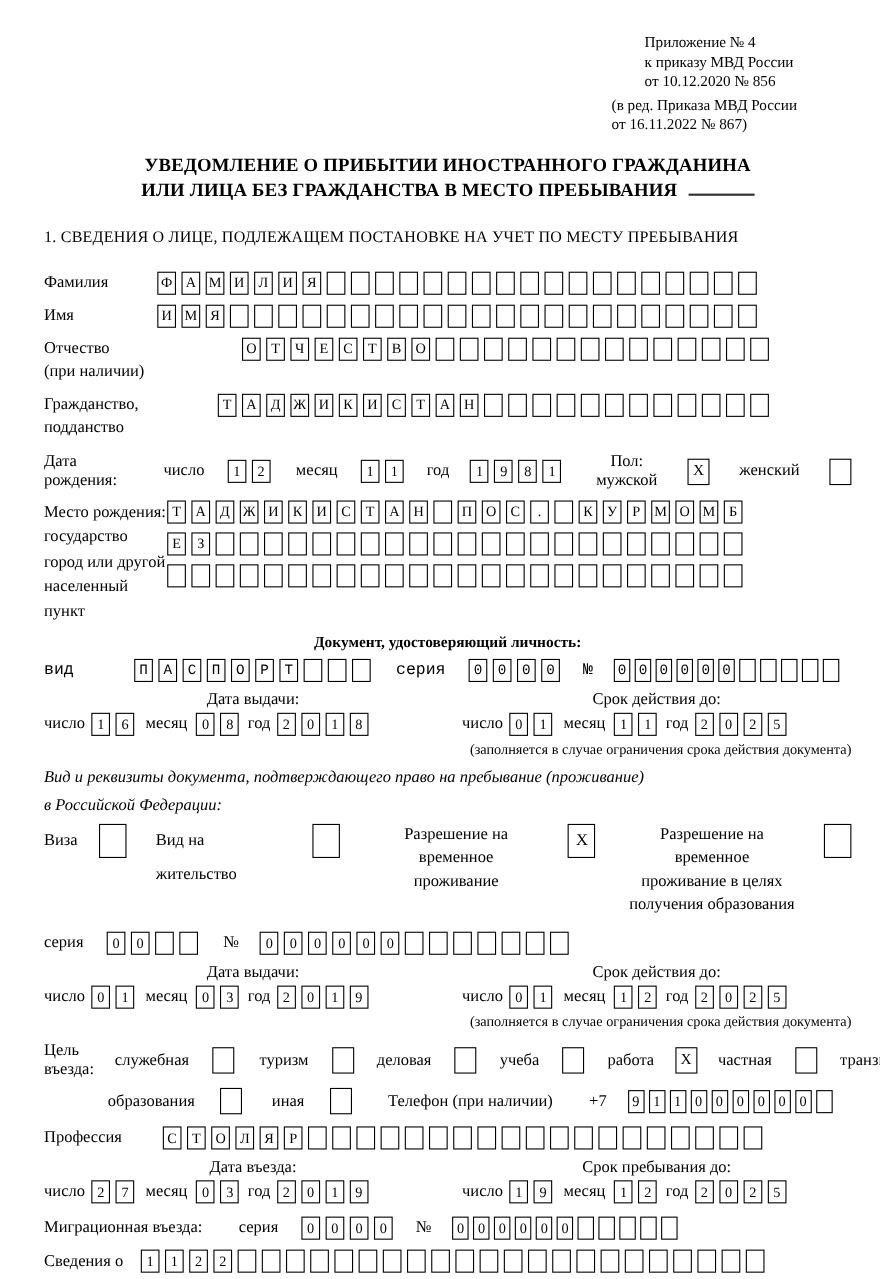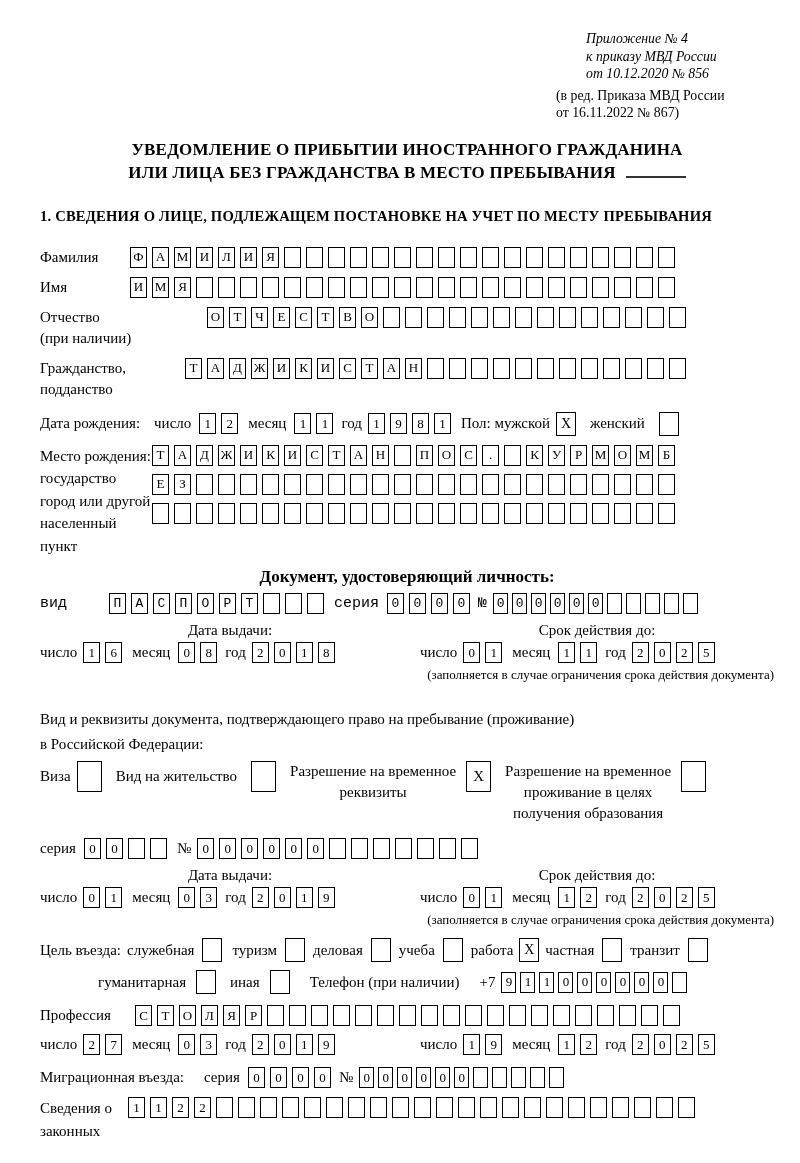--- a/index.html
+++ b/index.html
@@ -9,31 +9,31 @@
     background: #ffffff;
     color: #000;
     font-family: "Liberation Serif", "DejaVu Serif", serif;
     font-size: 15px;
     overflow: hidden;
   }
   .page { padding: 30px 26px 0 40px; }
 
   
   .hdr { width: 218px; margin-left: auto; font-size: 13.8px; line-height: 17.5px; }
-  .hdr-main { padding-left: 30px; font-style: italic; }
+  .hdr-main { padding-left: 30px; }
   .hdr-sub  { padding-left: 0; margin-top: 4px; }
   .form-label { text-align: right; font-weight: bold; font-size: 16px; margin: 16px 10px 0 0; letter-spacing: .5px; }
 
   
   .title { text-align: center; font-weight: bold; font-size: 17px; line-height: 23px; margin-top: 16px; letter-spacing: .2px; }
   .title-underline { display: inline-block; width: 60px; border-bottom: 2px solid #333; margin-left: 10px; vertical-align: baseline; }
-  .sec-heading { font-weight: bold; font-size: 14.6px; margin-top: 24px; letter-spacing: .2px; }
+  .sec-heading { font-weight: normal; font-size: 14.6px; margin-top: 24px; letter-spacing: .2px; }
 
   
-  .frow { display: flex; flex-wrap: nowrap; align-items: center; margin-top: 9px; }
+  .frow { display: flex; flex-wrap: nowrap; align-items: center; margin-top: 9px; gap: 13px; }
   .frow.top { align-items: flex-start; }
   .lblw { flex: 0 0 auto; }
   .lbl2 { line-height: 21px; }
   .cells { display: inline-flex; flex-wrap: nowrap; gap: 5px; flex: 0 0 auto; }
   .cell  { width: 17px; height: 21px; border: 1.5px solid #000; display: inline-flex;
            align-items: center; justify-content: center; font-size: 13px; flex: 0 0 auto; }
   .cells.tight { gap: 4px; }
   .cells.tight .cell { width: 15px; }
   .cbox { width: 20px; height: 24px; border: 1.6px solid #000; display: inline-flex;
           align-items: center; justify-content: center; font-size: 14px; flex: 0 0 auto; }
@@ -51,33 +51,33 @@
 
   
   .block2 { display: flex; margin-top: 9px; }
   .block2 .labels { flex: 0 0 auto; line-height: 22.5px; }
   .bp-labels { width: 112px; }
   .rep-labels { width: 88px; }
   .block2 .rows .cells { margin-top: 0; }
   .block2 .rows > .cells { display: flex; }
   .block2 .rows > .cells + .cells { margin-top: 8px; }
 
-  .center-bold { text-align: center; font-weight: bold; font-size: 17px; margin-top: 10px; }
+  .center-bold { text-align: center; font-weight: bold; font-size: 14px; margin-top: 10px; }
 
   
   .datepair { margin-top: 8px; }
   .dp-head { display: flex; }
   .dp-head .dp-hl { width: 380px; text-align: center; }
   .dp-head .dp-hr { flex: 1; text-align: center; }
   .dp-row { display: flex; margin-top: 3px; align-items: center; }
   .dp-left { width: 380px; display: inline-flex; align-items: center; }
   .dp-right { display: inline-flex; align-items: center; }
   .dp-note { text-align: right; font-size: 13px; margin-top: 4px; }
 
-  .para { margin-top: 24px; line-height: 25px; }
+  .para { margin-top: 6px; line-height: 25px; font-style: italic; }
 
   .permit-row { margin-top: 4px; align-items: flex-start; }
   .permit-row .one-line { line-height: 31px; }
   .permit-text { text-align: center; line-height: 21px; }
 
   .purpose-row { margin-top: 10px; }
   .purpose-row2 { margin-top: 8px; }
 </style>
 </head>
 <body>
@@ -434,21 +434,21 @@
     <div>в Российской Федерации:</div>
   </div>
 
   <div class="frow permit-row">
     <span class="one-line">Виза</span>
     <span class="bigbox gap6"></span>
     <span class="one-line gap14">Вид на жительство</span>
     <span class="bigbox gap14"></span>
     <span class="permit-text gap14">
       <div>Разрешение на временное</div>
-      <div>реквизиты</div>
+      <div>проживание</div>
     </span>
     <span class="bigbox gap10">X</span>
     <span class="permit-text gap14">
       <div>Разрешение на временное</div>
       <div>проживание в целях</div>
       <div>получения образования</div>
     </span>
     <span class="bigbox gap10"></span>
   </div>
 
@@ -538,21 +538,21 @@
     <span class="cbox gap8"></span>
     <span class="gap8">работа</span>
     <span class="cbox gap6">X</span>
     <span class="gap6">частная</span>
     <span class="cbox gap8"></span>
     <span class="gap8">транзит</span>
     <span class="cbox gap8"></span>
   </div>
 
   <div class="frow purpose-row2" style="padding-left:58px;">
-    <span>гуманитарная</span>
+    <span>образования</span>
     <span class="cbox gap10"></span>
     <span class="gap14">иная</span>
     <span class="cbox gap10"></span>
     <span class="gap20">Телефон (при наличии)</span>
     <span class="gap20">+7</span>
     <span class="cells tight gap6">
         <span class="cell">9</span>
         <span class="cell">1</span>
         <span class="cell">1</span>
         <span class="cell">0</span>
@@ -590,20 +590,24 @@
         <span class="cell"></span>
         <span class="cell"></span>
         <span class="cell"></span>
         <span class="cell"></span>
         <span class="cell"></span>
         <span class="cell"></span>
       </span>
   </div>
 
   <div class="datepair">
+    <div class="dp-head">
+      <span class="dp-hl">Дата въезда:</span>
+      <span class="dp-hr">Срок пребывания до:</span>
+    </div>
     <div class="dp-row">
       <span class="dp-left">
         <span>число</span>
         <span class="cells gap6">
             <span class="cell">2</span>
             <span class="cell">7</span>
           </span>
         <span class="gap10">месяц</span>
         <span class="cells gap8">
             <span class="cell">0</span>

